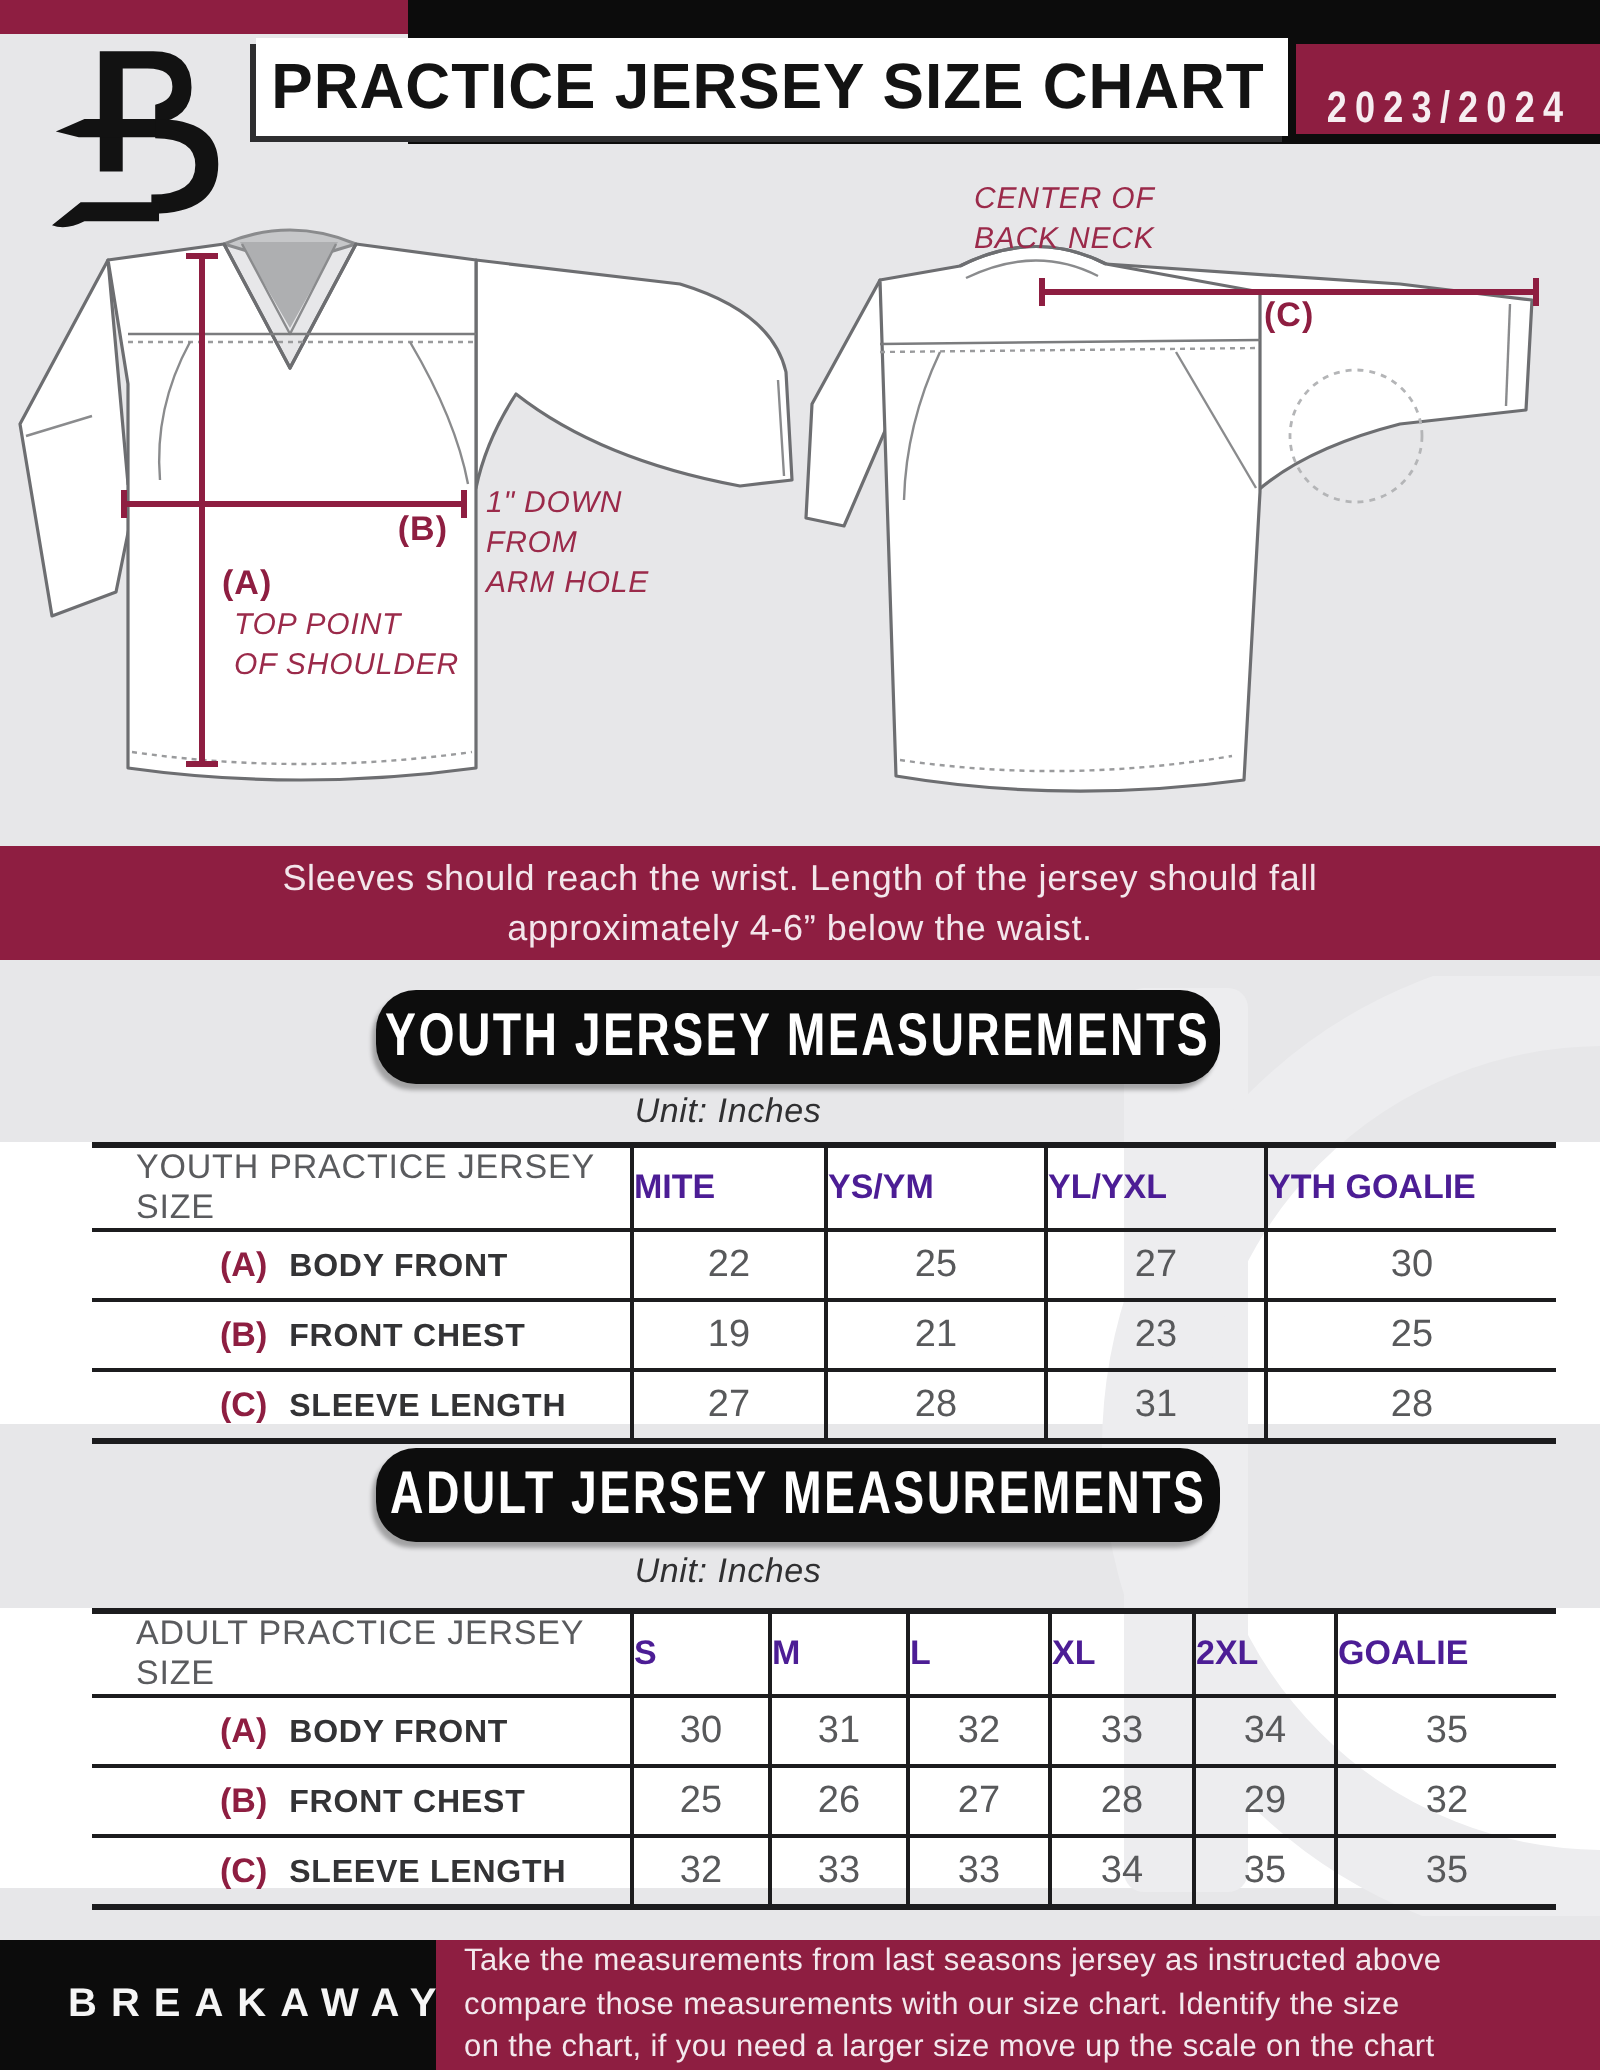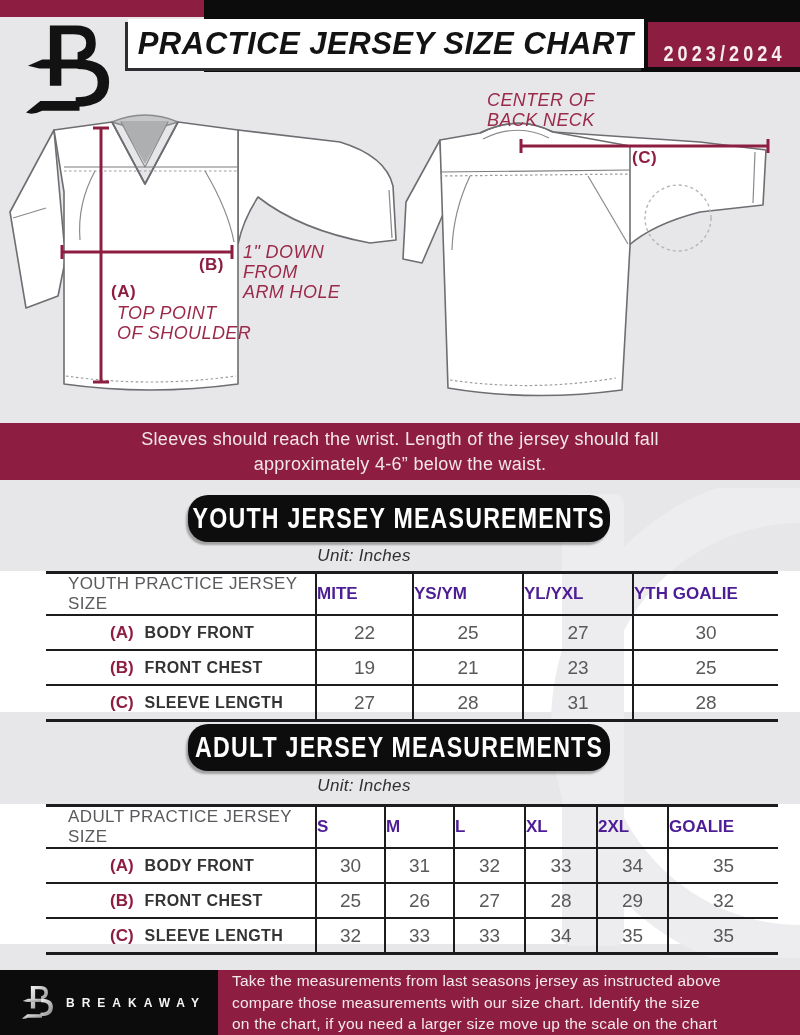--- a/index.html
+++ b/index.html
@@ -10,42 +10,42 @@
   }
   #page{position:relative;width:800px;height:1035px;background:#e7e7e9;overflow:hidden;}
 
   
   .header{position:absolute;top:0;left:0;width:800px;height:72px;}
   .header-black{position:absolute;top:0;left:204px;right:0;height:72px;background:#0c0c0c;}
   .header-maroon-strip{position:absolute;top:0;left:0;width:204px;height:17px;background:#8e1e41;}
   .title-box{
     position:absolute;top:19px;left:128px;width:516px;height:49px;background:#ffffff;
     box-shadow:-3px 3px 0 #2e2e30;
-    display:flex;align-items:center;justify-content:center;font-style:italic;
+    display:flex;align-items:center;
   }
   .title-box .t{
     font-size:32px;font-weight:800;color:#131313;letter-spacing:.5px;white-space:nowrap;
     transform:scaleX(.97);
   }
   .season-box{
     position:absolute;top:22px;left:648px;width:152px;height:45px;background:#8e1e41;
     display:flex;align-items:flex-end;justify-content:center;
   }
   .season-box .t{
     color:#f6eef1;font-size:22px;font-weight:700;letter-spacing:5px;white-space:nowrap;
     transform:scaleX(.82);
   }
   .brand-logo{position:absolute;top:20px;left:26px;width:86px;height:102px;}
 
   
   .diagram{position:absolute;top:72px;left:0;width:800px;height:351px;}
   .diagram svg.art{position:absolute;top:0;left:0;}
   .mlabel{position:absolute;color:#8e1e41;font-weight:800;font-size:17px;letter-spacing:.5px;}
   .mnote{
-    position:absolute;color:#9b2a4a;font-style:italic;font-size:18px;line-height:20px;
+    position:absolute;color:#9b2a4a;font-style:italic;font-size:15px;line-height:20px;
     letter-spacing:.4px;white-space:pre-line;font-weight:500;
   }
 
   
   .banner{
     position:absolute;top:423px;left:0;width:800px;height:57px;background:#8e1e41;
     display:flex;flex-direction:column;align-items:center;justify-content:center;
   }
   .banner div{color:#f3e6eb;font-size:18px;line-height:25px;letter-spacing:.3px;}
 
@@ -87,21 +87,21 @@
   table.size-table td.rowlabel{text-align:left;padding-left:64px;font-size:16px;color:#2f2f31;}
   .rk{color:#8e1e41;font-weight:800;font-size:17px;margin-right:11px;}
   .rl{font-weight:600;letter-spacing:.4px;color:#333335;}
 
   
   .footer-black{
     position:absolute;top:970px;left:0;width:218px;height:65px;background:#0c0c0c;
     display:flex;align-items:center;
   }
   .footer-brand-logo{width:32px;height:40px;margin-left:22px;}
-  .footer-brand-name{color:#f5f5f5;font-size:12px;font-weight:700;letter-spacing:7px;margin-left:12px;}
+  .footer-brand-name{color:#f5f5f5;font-size:20px;font-weight:700;letter-spacing:7px;margin-left:12px;}
   .footer-maroon{
     position:absolute;top:970px;left:218px;width:582px;height:65px;background:#8e1e41;
     display:flex;flex-direction:column;justify-content:center;padding-left:14px;box-sizing:border-box;
   }
   .footer-maroon div{color:#f3e8ed;font-size:15.5px;line-height:21.4px;letter-spacing:.2px;white-space:nowrap;}
 </style>
 </head>
 <body>
 
 <div id="page">

